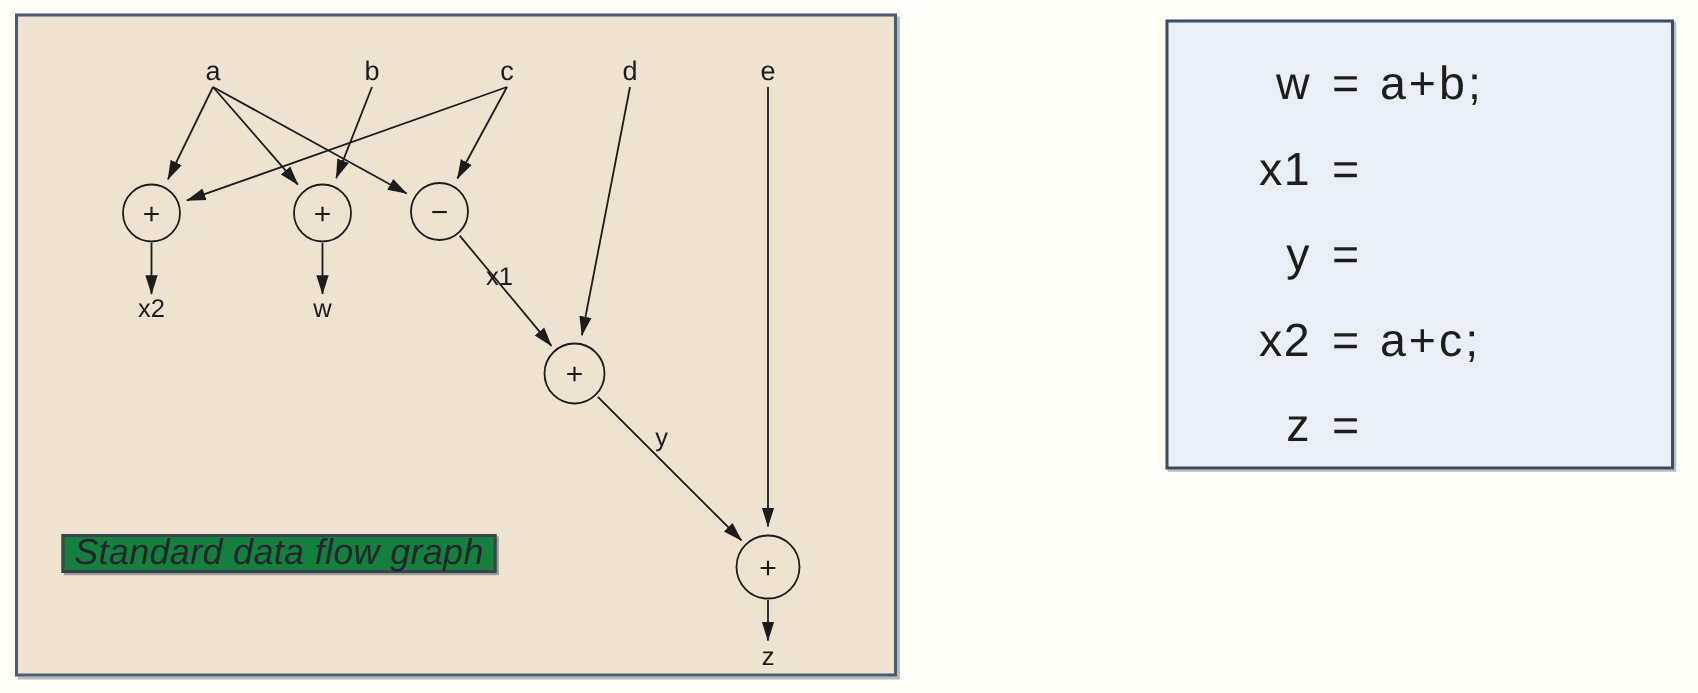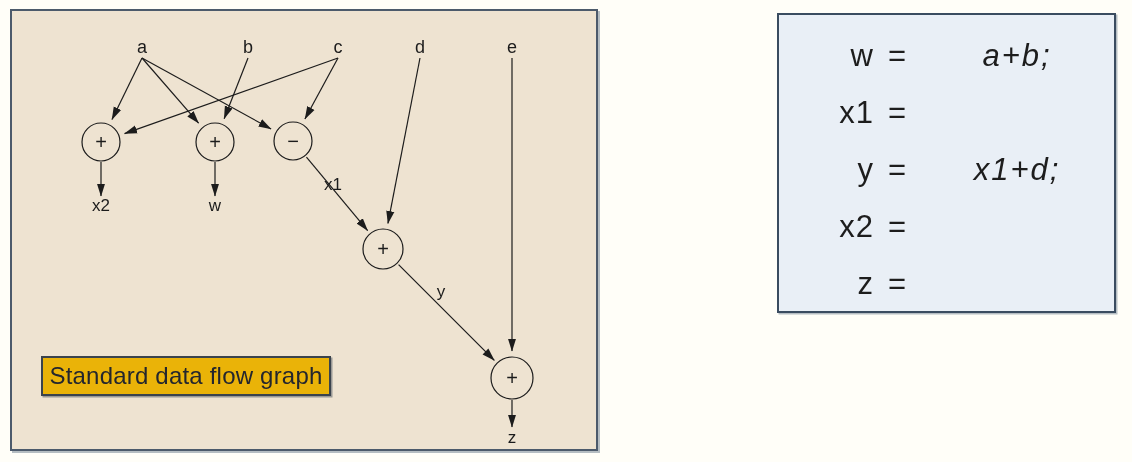--- a/index.html
+++ b/index.html
@@ -17,30 +17,31 @@
     width:588px;height:442px;
     box-sizing:border-box;
     background:#eee3d1;
     border:2px solid #4c5a6b;
     box-shadow:2px 2px 0 rgba(120,135,150,0.55);
   }
   .panel svg{position:absolute;left:0;top:0;}
   .caption{
     position:absolute;
     left:29px;top:345px;
-    width:290px;height:40px;
+    width:290px;height:26px;
     box-sizing:border-box;
-    background:#eab308;
+    background:#15803d;
     border:2px solid #3a434d;
     box-shadow:1.5px 1.5px 0 rgba(70,80,92,0.5);
     display:flex;align-items:center;justify-content:center;
     font-size:24px;
     letter-spacing:0.2px;
     color:#23262e;
     white-space:nowrap;
+    font-style:italic;
   }
   .code-box{
     position:absolute;
     left:777px;top:13px;
     width:339px;height:300px;
     box-sizing:border-box;
     background:#e9eff6;
     border:2px solid #3a4c60;
     box-shadow:1.5px 1.5px 0 rgba(90,110,130,0.45);
     padding-top:12px;
@@ -57,23 +58,22 @@
     width:95px;
     text-align:right;
     letter-spacing:1px;
   }
   .code-row .eq{
     width:46px;
     text-align:center;
   }
   .code-row .rhs{
     flex:1;
-    text-align:center;
+    text-align:left;
     letter-spacing:2px;
-    font-style:italic;
   }
 </style>
 </head>
 <body>
 
 <div class="stage">
 
   <div class="panel">
     <svg id="graph-svg" width="584" height="438" viewBox="12 11 584 438">
         <defs>
@@ -126,25 +126,25 @@
         <span class="eq">=</span>
         <span class="rhs">a+b;</span>
       </div>
       <div class="code-row">
         <span class="lhs">x1</span>
         <span class="eq">=</span>
       </div>
       <div class="code-row">
         <span class="lhs">y</span>
         <span class="eq">=</span>
-        <span class="rhs">x1+d;</span>
       </div>
       <div class="code-row">
         <span class="lhs">x2</span>
         <span class="eq">=</span>
+        <span class="rhs">a+c;</span>
       </div>
       <div class="code-row">
         <span class="lhs">z</span>
         <span class="eq">=</span>
       </div>
     </div>
 
 </div>
 
 </body></html>

